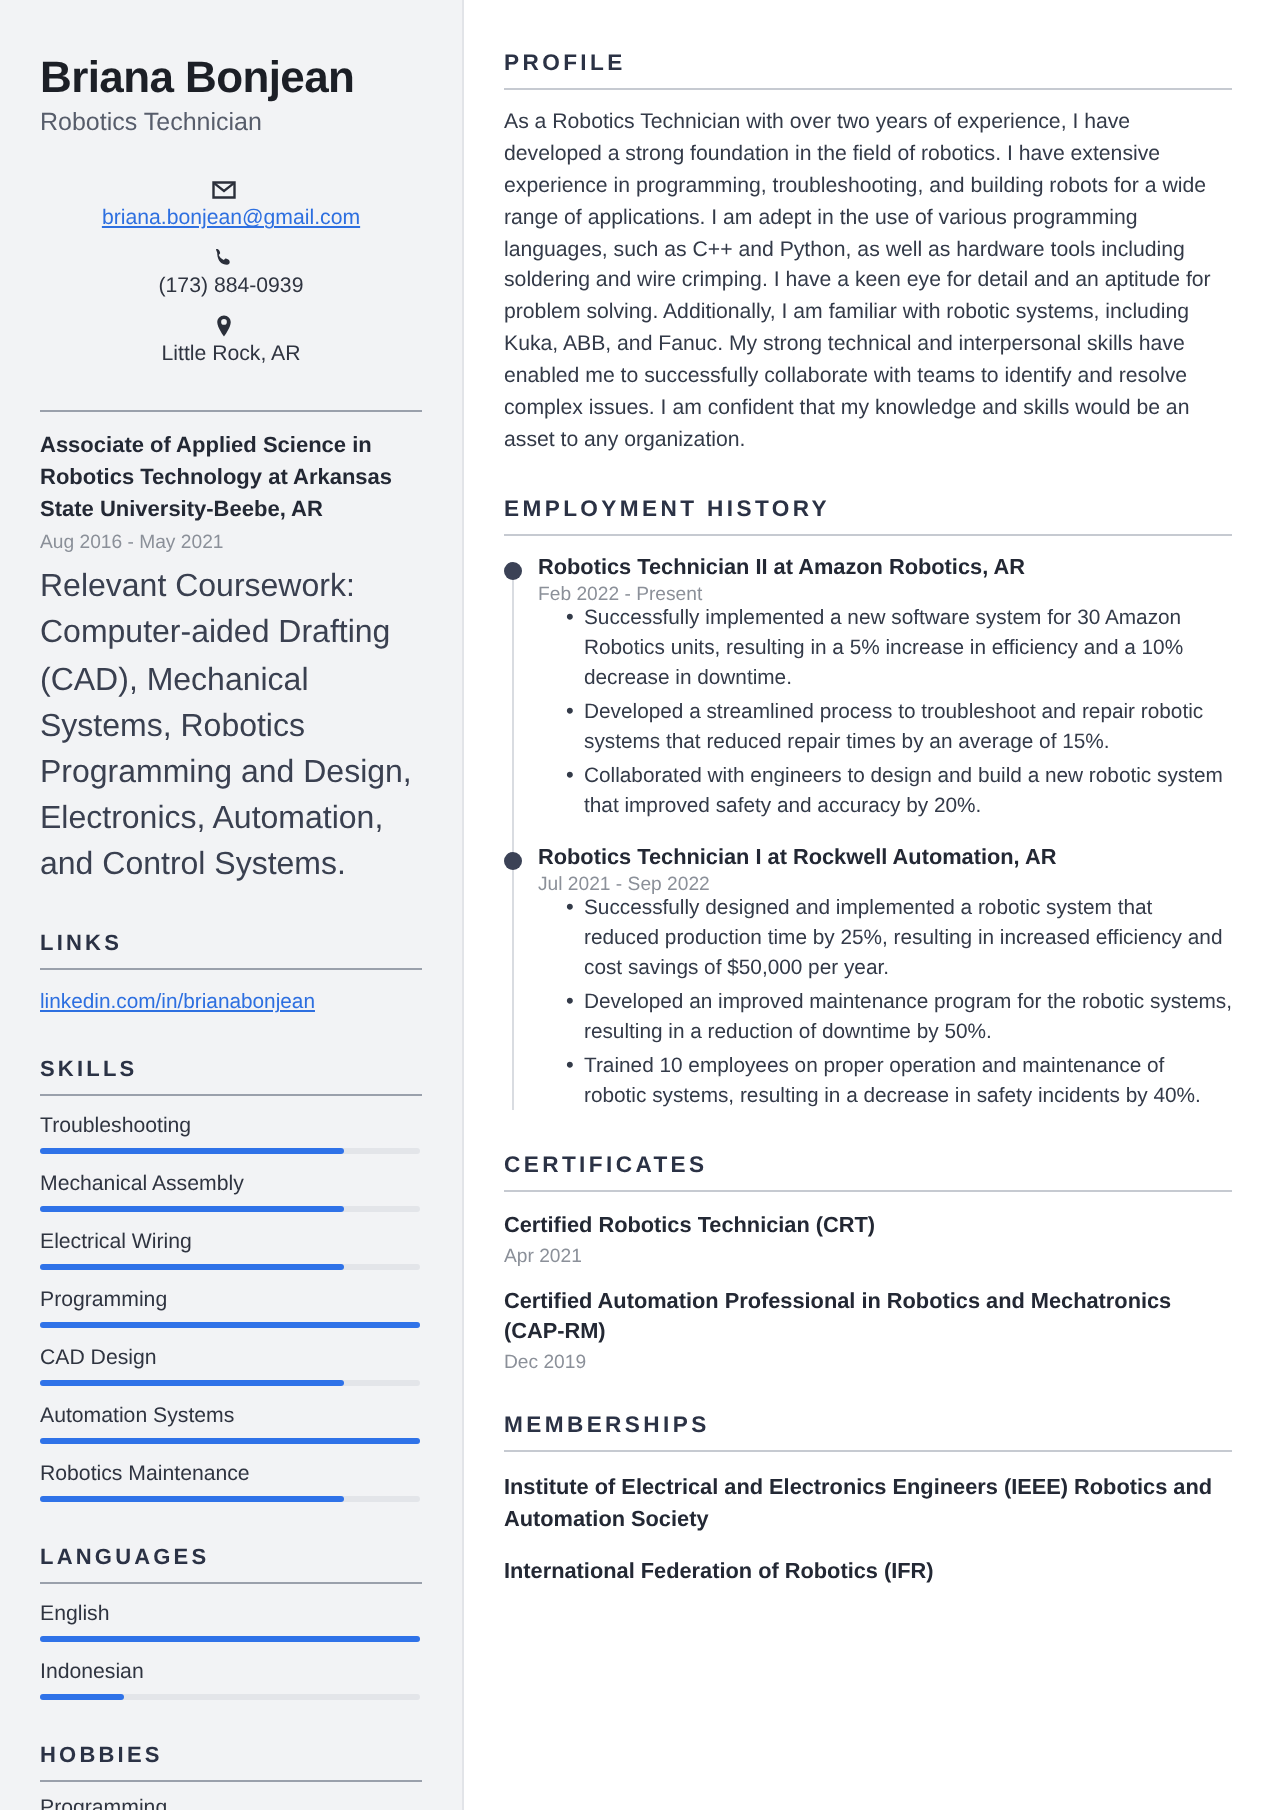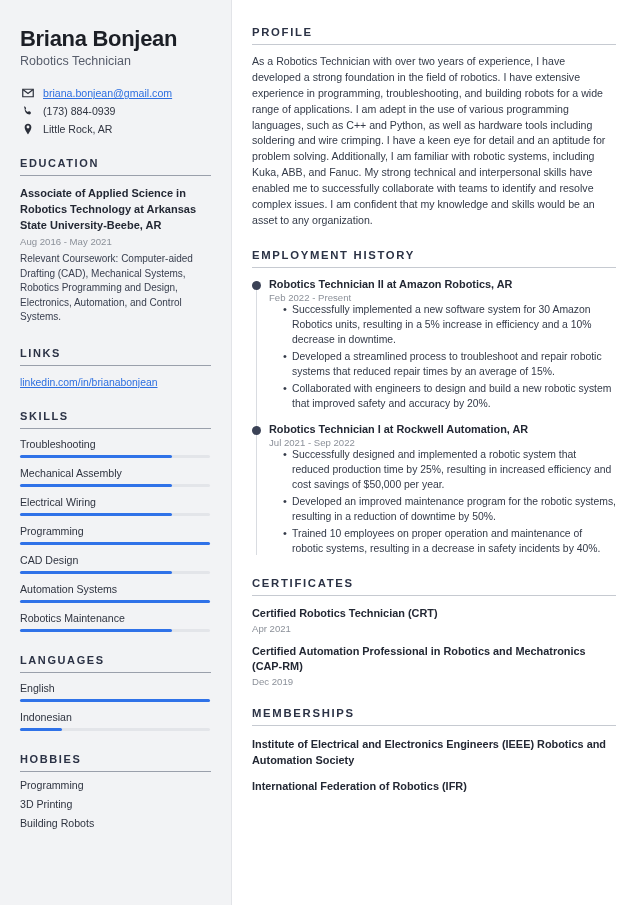--- a/index.html
+++ b/index.html
@@ -17,42 +17,42 @@
     padding: 26px 20px 0 20px;
     border-right: 1px solid #e2e4e8;
   }
   .name {
     font-size: 22px; font-weight: bold; color: #1c1f26;
     letter-spacing: -0.3px; line-height: 1.15;
   }
   .job-title { font-size: 12.5px; color: #575d6b; margin-top: 3px; }
 
   .contact-list { margin-top: 19px; }
-  .contact-row { display: flex; align-items: center; margin-bottom: 6px; }
+  .contact-row { display: flex; align-items: center; margin-bottom: 6px; flex-direction: column; }
   .contact-icon {
     width: 16px; flex: 0 0 16px; display: flex; align-items: center;
     justify-content: center; margin-right: 7px; color: #2b2f3a;
   }
   .contact-text { font-size: 10.6px; color: #2f3440; }
   .contact-text.link { color: #2d6fe0; text-decoration: underline; }
 
   .side-section { margin-top: 22px; }
   .side-heading {
     font-size: 11px; font-weight: bold; color: #2b3245;
     letter-spacing: 1.6px; padding-bottom: 6px;
   }
   .rule { height: 1px; background: #9aa0ab; width: 100%; }
   .rule.light { background: #c6cad1; }
 
   .edu-degree {
     font-size: 11px; font-weight: bold; color: #232834;
     line-height: 1.42; margin-top: 10px;
   }
   .edu-date { font-size: 9.6px; color: #8b9099; margin-top: 3px; }
-  .edu-desc { font-size: 10px; color: #3a4050; line-height: 1.45; margin-top: 5px; }
+  .edu-desc { font-size: 16px; color: #3a4050; line-height: 1.45; margin-top: 5px; }
 
   .link-item {
     font-size: 10.4px; color: #2d6fe0; text-decoration: underline;
     margin-top: 11px; display: block;
   }
 
   .bar-item { margin-top: 9px; }
   .bar-label { font-size: 10.6px; color: #2f3440; margin-bottom: 5px; }
   .bar-track { height: 3px; background: #e3e5e9; border-radius: 2px; width: 190px; }
   .bar-fill { height: 3px; background: #2f72e8; border-radius: 2px; }
@@ -133,21 +133,20 @@
         <span class="contact-icon">
           <svg width="12" height="12" viewBox="0 0 16 16" fill="currentColor">
               <path d="M8 1C5.5 1 3.5 3 3.5 5.5 3.5 9 8 15 8 15s4.5-6 4.5-9.5C12.5 3 10.5 1 8 1zm0 6.2a1.9 1.9 0 110-3.8 1.9 1.9 0 010 3.8z"></path>
             </svg>
         </span>
         <span class="contact-text">Little Rock, AR</span>
       </div>
     </div>
 
     <section class="side-section">
-      <div class="side-heading">EDUCATION</div>
       <div class="rule"></div>
       <div class="edu-degree">Associate of Applied Science in Robotics Technology at Arkansas State University-Beebe, AR</div>
       <div class="edu-date">Aug 2016 - May 2021</div>
       <div class="edu-desc">Relevant Coursework: Computer-aided Drafting (CAD), Mechanical Systems, Robotics Programming and Design, Electronics, Automation, and Control Systems.</div>
     </section>
 
     <section class="side-section">
       <div class="side-heading">LINKS</div>
       <div class="rule"></div>
       <a class="link-item" href="#">linkedin.com/in/brianabonjean</a>

